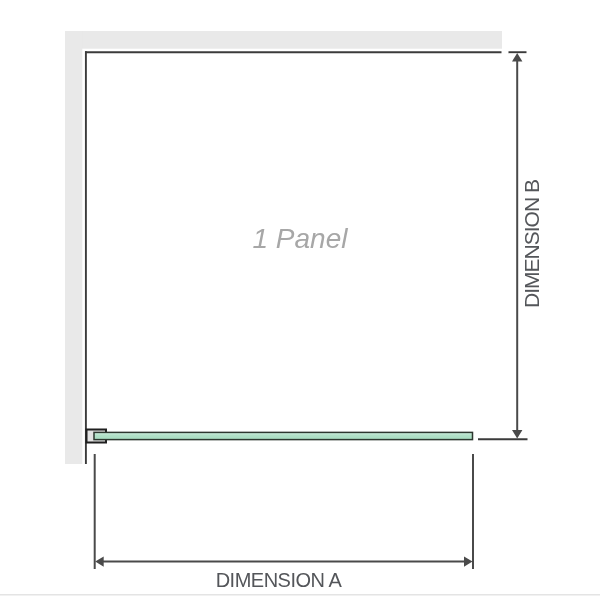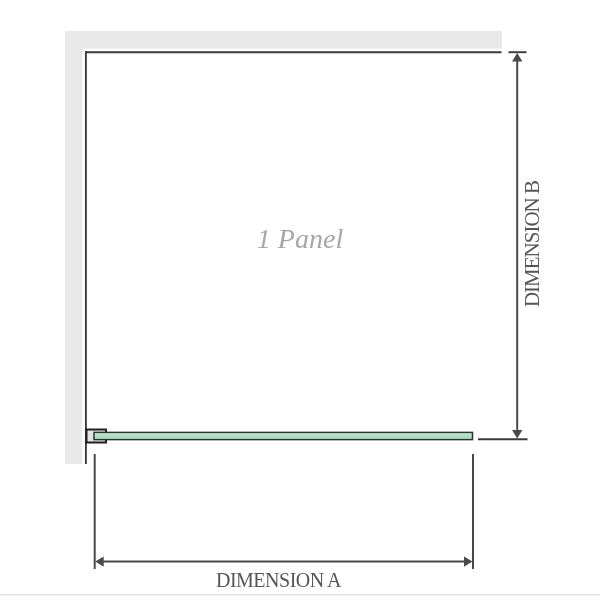--- a/index.html
+++ b/index.html
@@ -1,16 +1,16 @@
 <!DOCTYPE html>
 <html><head>
 <meta charset="utf-8">
 <style>
   html,body{margin:0;padding:0;background:#ffffff;}
-  .stage{position:relative;width:600px;height:600px;font-family:Liberation Serif, serif;}
+  .stage{position:relative;width:600px;height:600px;font-family:Liberation Sans, sans-serif;}
   svg{position:absolute;left:0;top:0;}
 </style>
 </head>
 <body>
 <div class="stage">
 <svg width="600" height="600" viewBox="0 0 600 600">
   <defs>
     <linearGradient id="glass" x1="0" y1="0" x2="0" y2="1">
       <stop offset="0" stop-color="#cfeede"></stop>
       <stop offset="0.45" stop-color="#b0e0c7"></stop>

